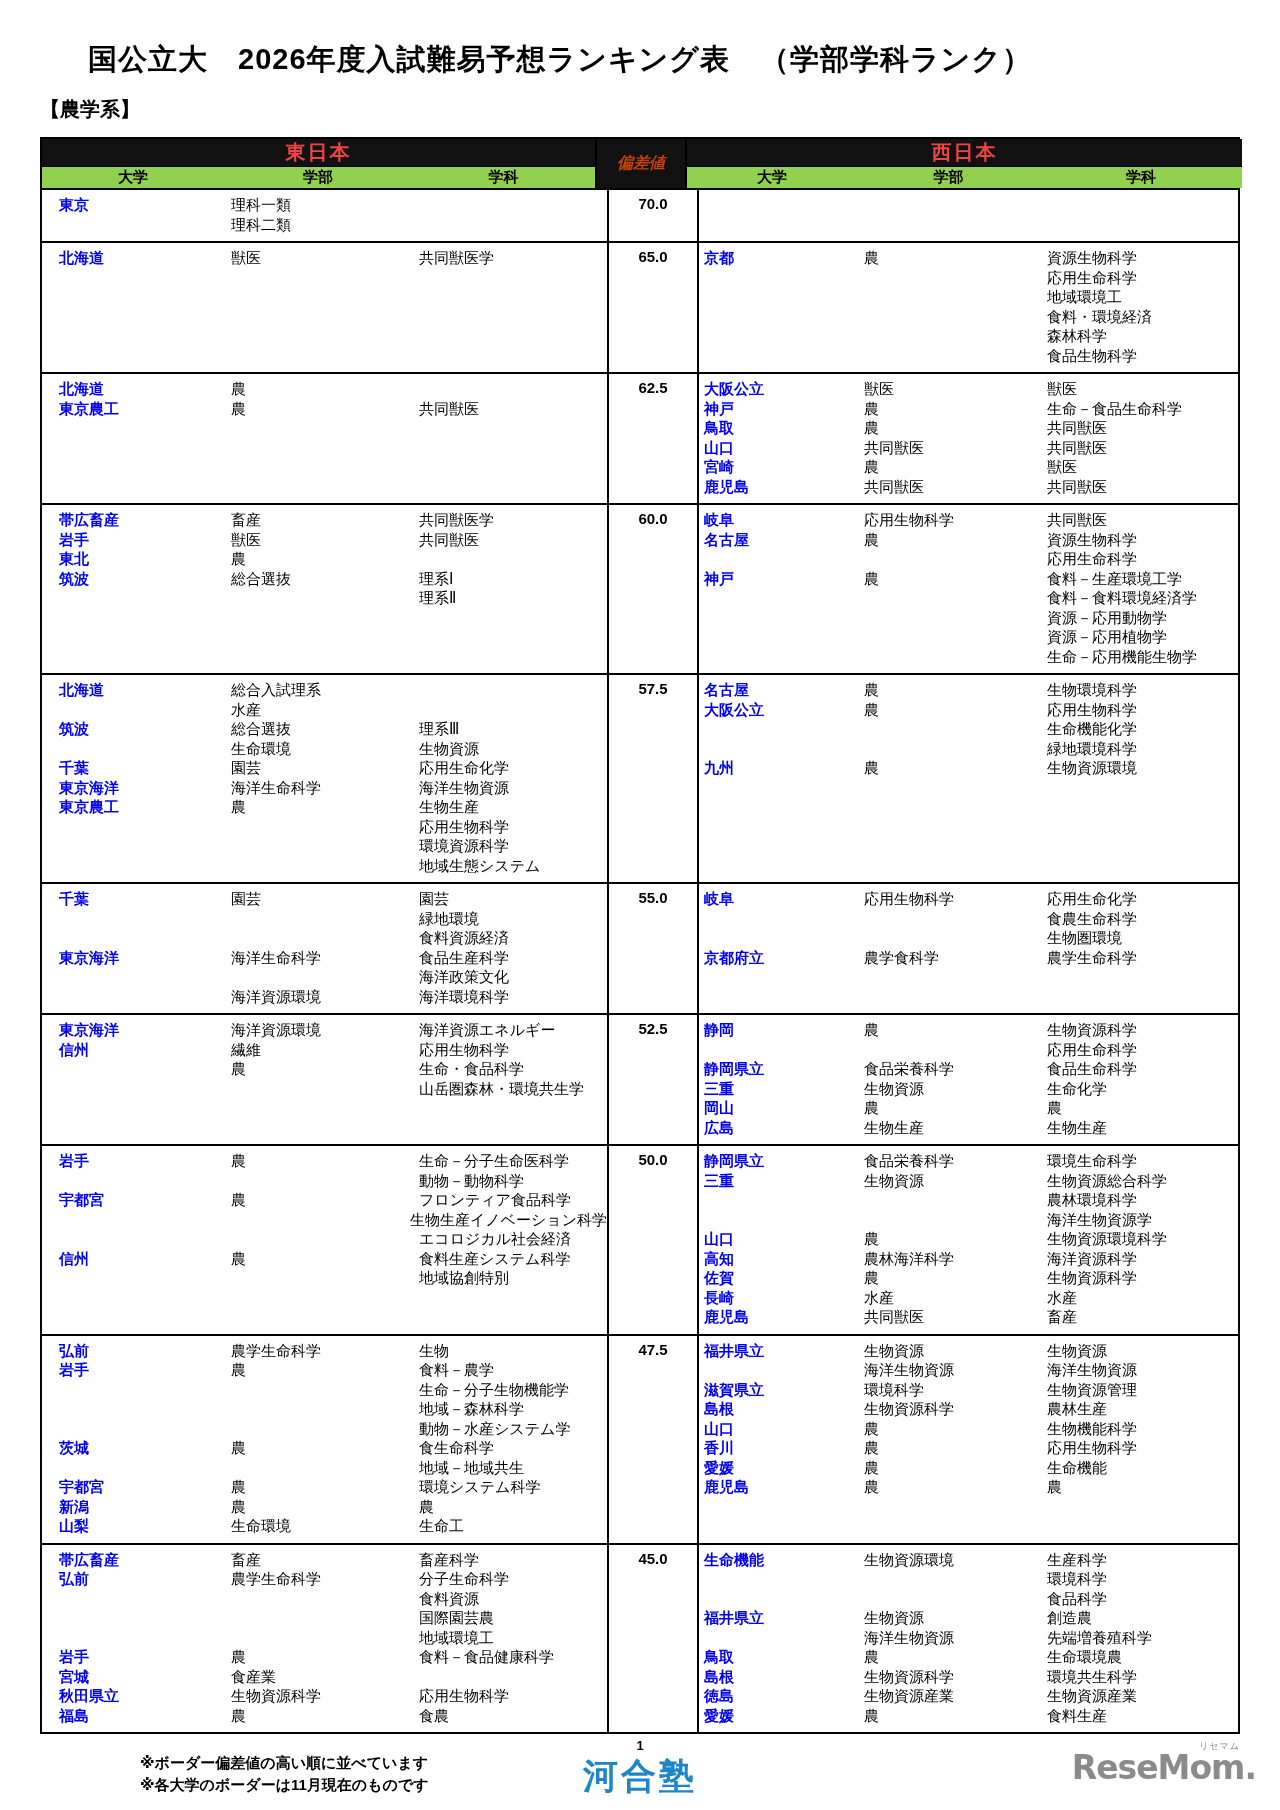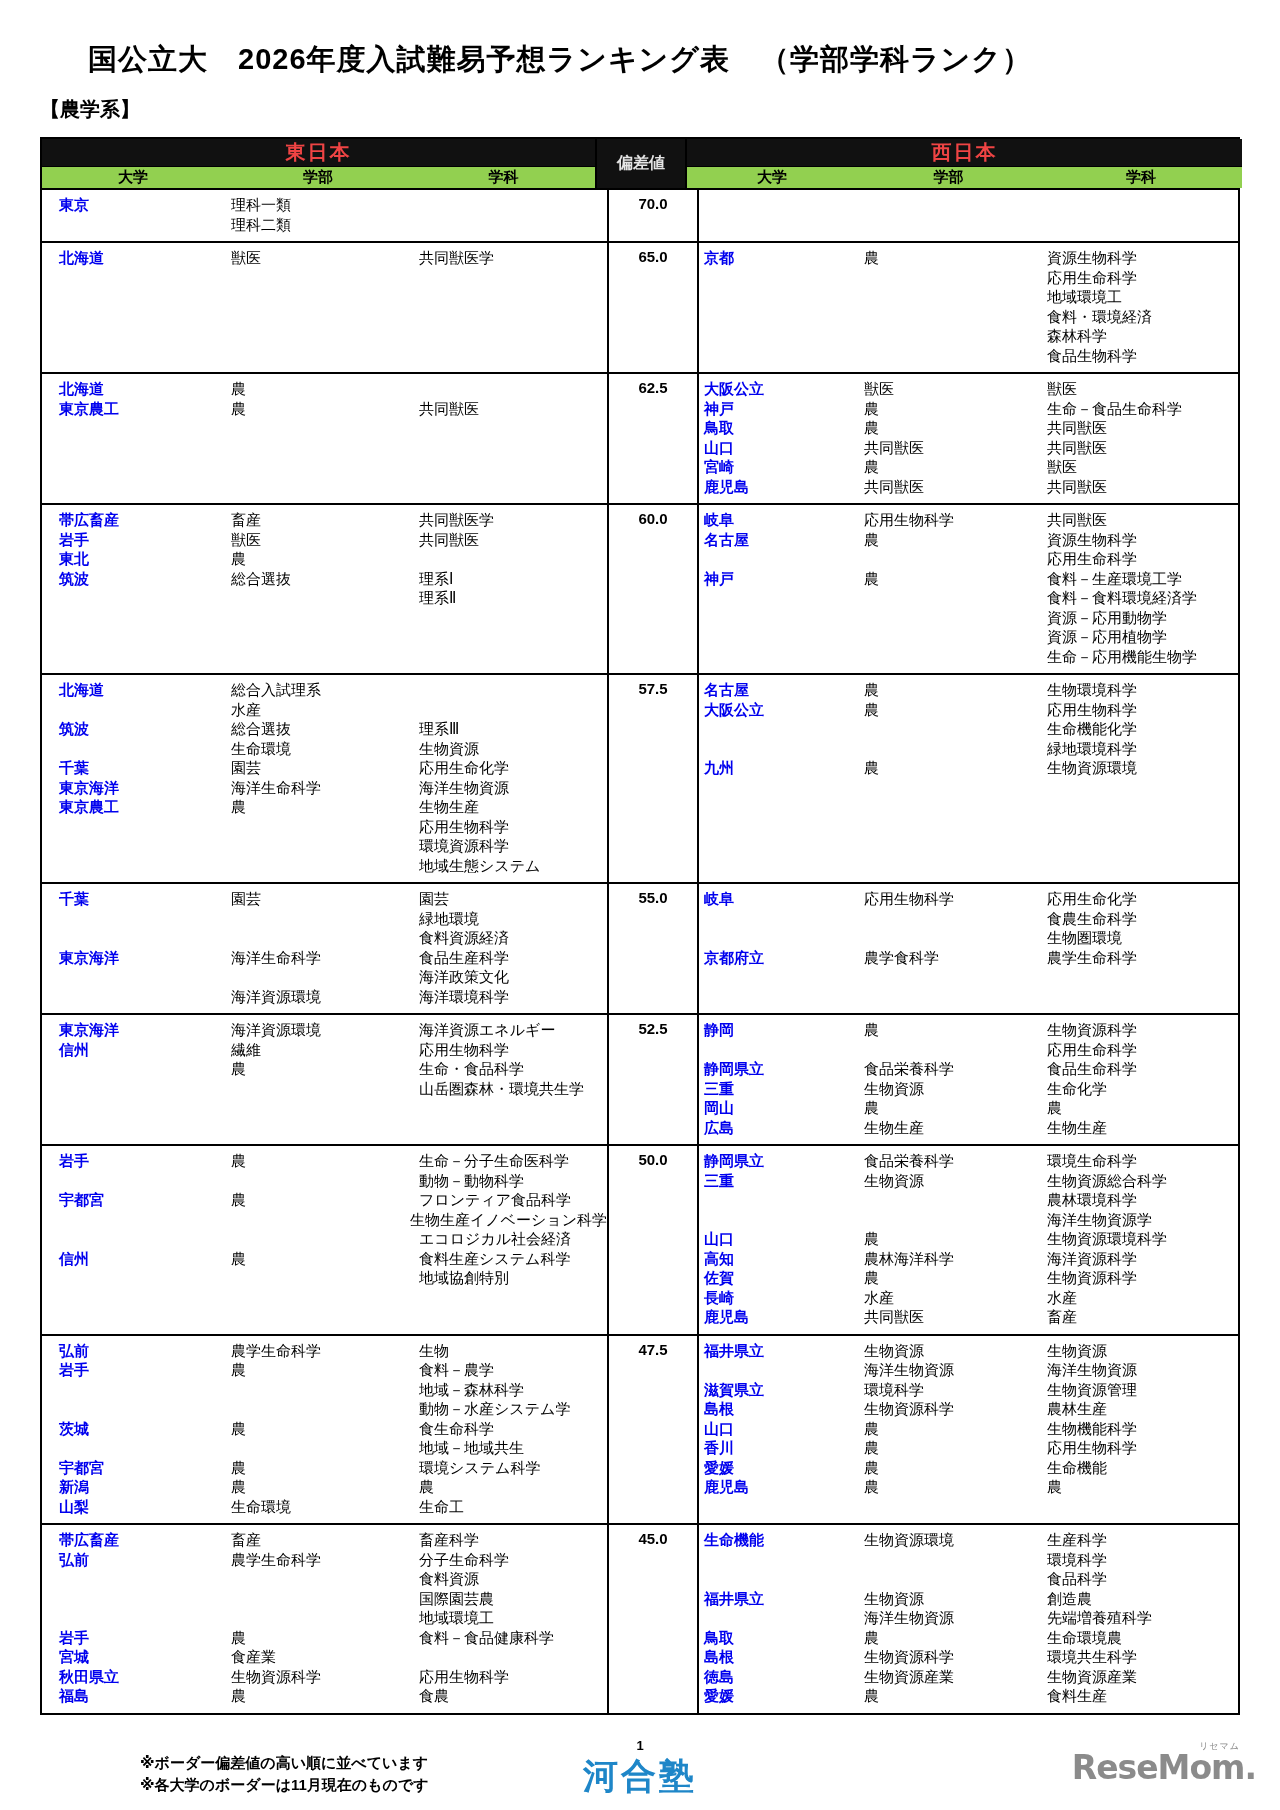--- a/index.html
+++ b/index.html
@@ -40,24 +40,24 @@
   .region-head {
     background:#111111; color:#ef4444;
     font-size:20px; font-weight:bold;
     display:flex; align-items:center; justify-content:center;
     letter-spacing:2px;
   }
   .east-head { grid-column:1; grid-row:1; }
   .west-head { grid-column:3; grid-row:1; }
   .score-head {
     grid-column:2; grid-row:1 / span 3;
-    background:#111111; color:#e5e5e5;
+    background:#111111; color:#c2410c;
     font-size:16px; font-weight:bold;
     display:flex; align-items:center; justify-content:center;
-    border-left:2px solid #000; border-right:2px solid #000;
+    border-left:2px solid #000; border-right:2px solid #000;font-style:italic;
   }
   .sub-row {
     display:flex;
     background:#92d050;
     border-top:1px solid #000;
     align-items:center;
     font-size:15px; font-weight:bold;
   }
   .east-sub { grid-column:1; grid-row:2; }
   .west-sub { grid-column:3; grid-row:2; }
@@ -620,20 +620,25 @@
               <span class="dep">生物</span>
             </div>
             <div class="line">
               <span class="uni">岩手</span>
               <span class="fac">農</span>
               <span class="dep">食料－農学</span>
             </div>
             <div class="line">
               <span class="uni"></span>
               <span class="fac"></span>
+              <span class="dep">生命－分子生物機能学</span>
+            </div>
+            <div class="line">
+              <span class="uni"></span>
+              <span class="fac"></span>
               <span class="dep">地域－森林科学</span>
             </div>
             <div class="line">
               <span class="uni"></span>
               <span class="fac"></span>
               <span class="dep">動物－水産システム学</span>
             </div>
             <div class="line">
               <span class="uni">茨城</span>
               <span class="fac">農</span>

